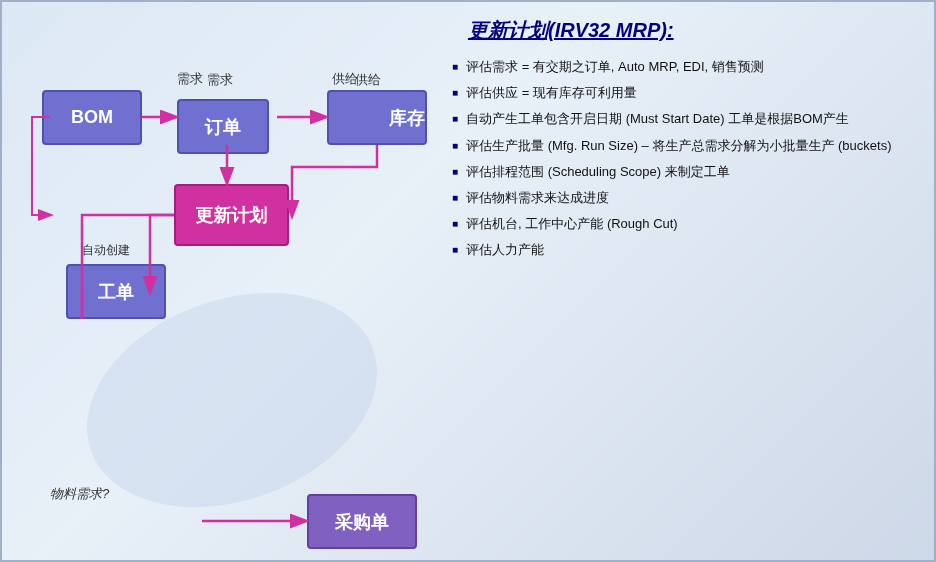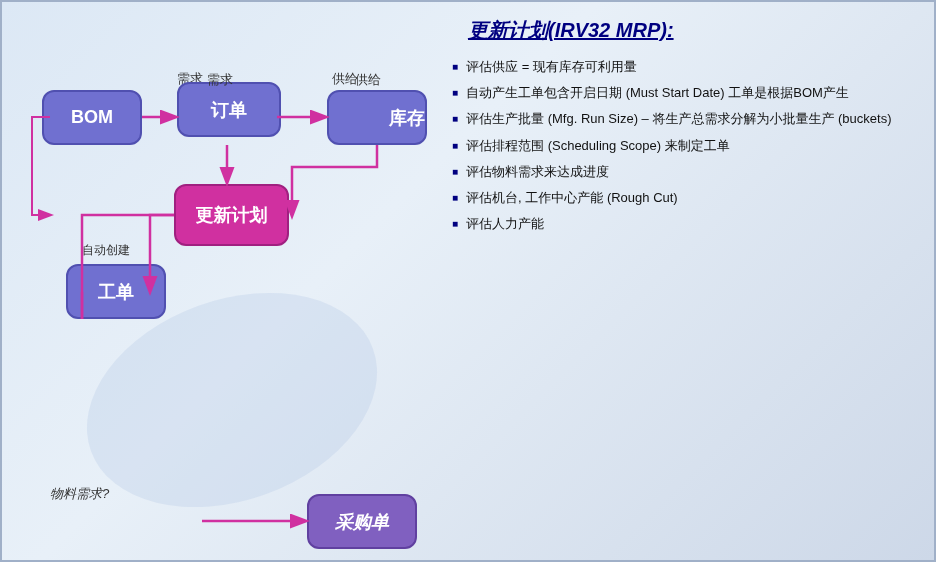--- a/index.html
+++ b/index.html
@@ -39,21 +39,21 @@
       position: absolute;
       left: 20px;
       top: 30px;
       width: 420px;
       height: 520px;
     }
 
     
     .box {
       position: absolute;
-      border-radius: 12px;
+      border-radius: 4px;
       display: flex;
       align-items: center;
       justify-content: center;
       font-size: 18px;
       font-weight: bold;
       color: white;
     }
 
     .box-blue {
       background: #7070d0;
@@ -151,37 +151,37 @@
 
   <div class="flow-area">
 
     <div class="label-above" style="left:155px; top:38px;">需求</div>
     <div class="label-above" style="left:310px; top:38px;">供给</div>
 
     <div class="box box-blue" style="left:20px; top:58px; width:100px; height:55px;">
       <span>BOM</span>
     </div>
 
-    <div class="box box-blue" style="left:155px; top:50px; width:104px; height:55px;">
+    <div class="box box-blue" style="left:155px; top:67px; width:92px; height:55px;">
       <span>订单</span>
     </div>
 
     <div class="box box-blue" style="left:305px; top:58px; width:100px; height:55px;justify-content:flex-end;">
       <span>库存</span>
     </div>
 
     <div class="box box-magenta" style="left:152px; top:152px; width:115px; height:62px;">
       <span>更新计划</span>
     </div>
 
     <div class="box box-blue" style="left:44px; top:232px; width:100px; height:55px;">
       <span>工单</span>
     </div>
 
-    <div class="box box-purple" style="left:285px; top:462px; width:110px; height:55px;font-style:italic;">
+    <div class="box box-purple" style="left:285px; top:462px; width:110px; height:55px;">
       <span>采购单</span>
     </div>
 
     <div class="auto-create-label" style="left:60px; top:210px;">自动创建</div>
 
     <div class="material-label" style="left:28px; top:453px;">物料需求?</div>
 
     <svg class="arrows-svg">
 
       <defs>
@@ -220,20 +220,23 @@
 
       <text x="333" y="52" font-size="13" fill="#333" font-family="Arial">供给</text>
     </svg>
 
   </div>
 
   <div class="content-area">
     <div class="content-title">更新计划(IRV32 MRP):</div>
     <ul class="bullet-list">
       <li>
+          <span>评估需求 = 有交期之订单, Auto MRP, EDI, 销售预测</span>
+        </li>
+      <li>
           <span>评估供应 = 现有库存可利用量</span>
         </li>
       <li>
           <span>自动产生工单包含开启日期 (Must Start Date) 工单是根据BOM产生</span>
         </li>
       <li>
           <span>评估生产批量 (Mfg. Run Size) – 将生产总需求分解为小批量生产 (buckets)</span>
         </li>
       <li>
           <span>评估排程范围 (Scheduling Scope) 来制定工单</span>

